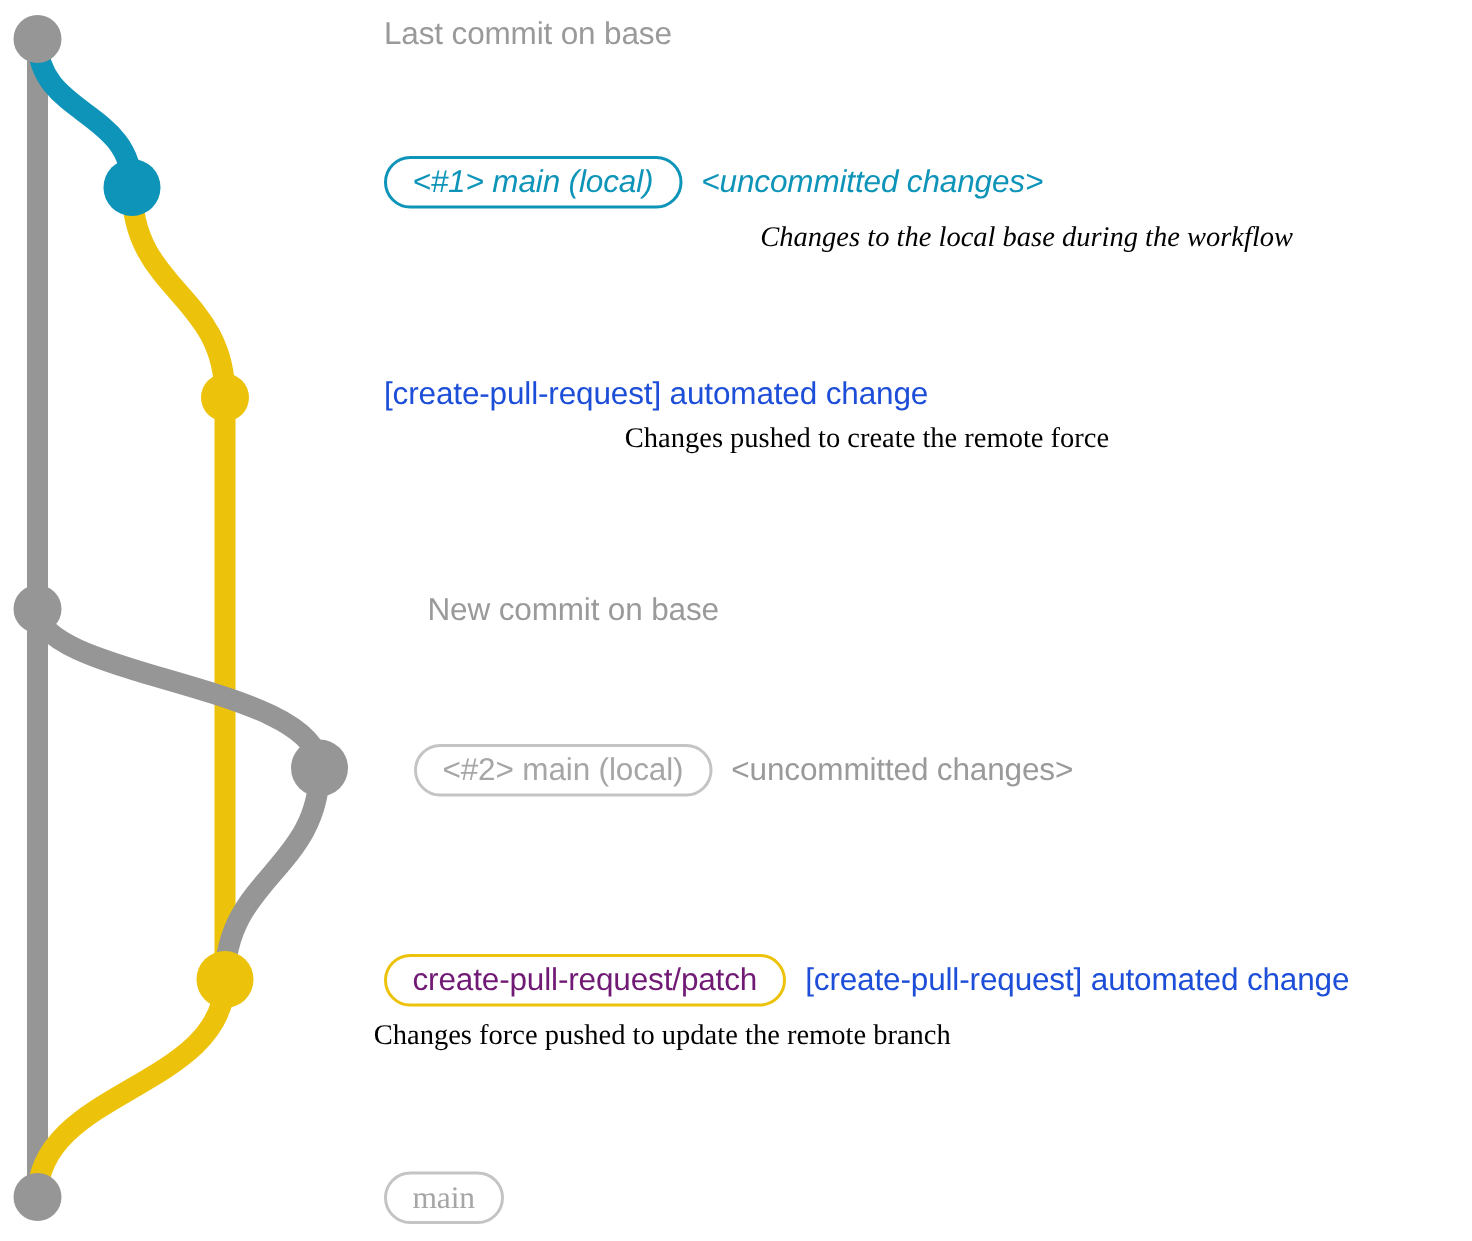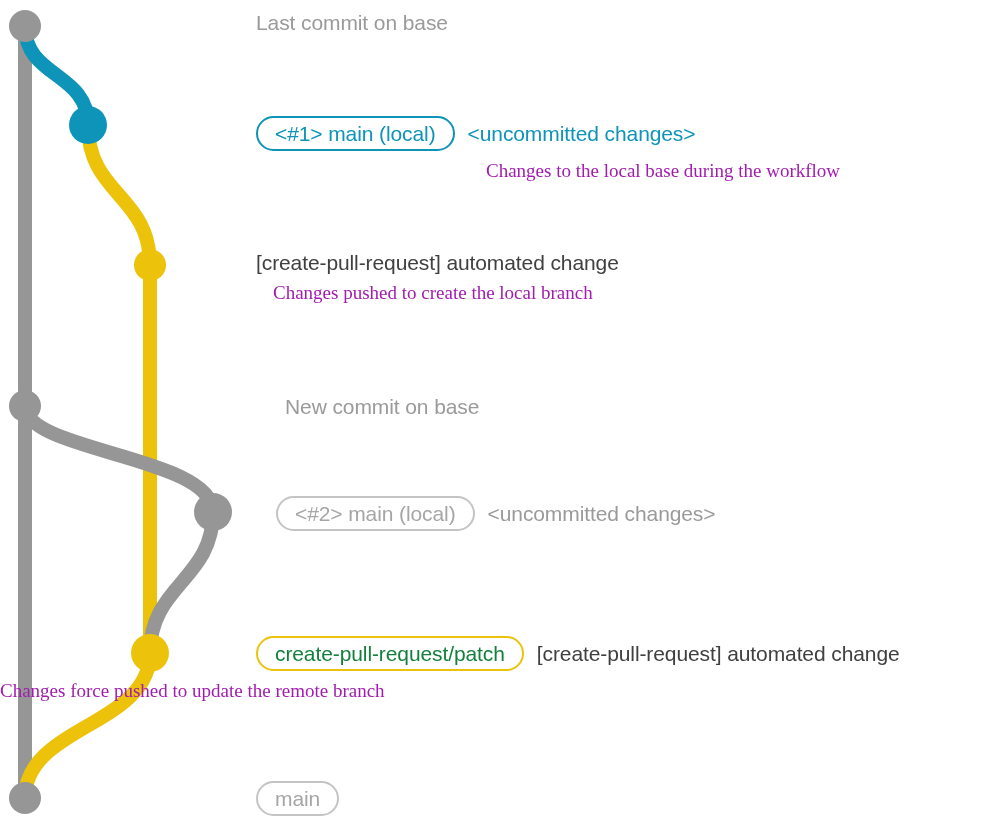--- a/index.html
+++ b/index.html
@@ -30,20 +30,21 @@
     left: 0;
     top: 0;
     width: 981px;
     height: 827px;
   }
 
   .row {
     position: absolute;
     left: 0;
     width: 883px;
+    text-align: center;
   }
 
   .row-head {
     display: flex;
     align-items: center;
     gap: 13px;
     white-space: nowrap;
   }
 
   .pill {
@@ -55,38 +56,38 @@
     padding: 0 17px;
     border-radius: 19px;
     border: 2px solid #9a9a9a;
     color: #9a9a9a;
     font-size: 21px;
     line-height: 1;
     letter-spacing: -0.1px;
     background: #ffffff;
   }
   .pill.blue   { border-color: #0d94b8; color: #0d94b8; }
-  .pill.yellow { border-color: #edc20a; color: #15803d; }
+  .pill.yellow { border-color: #edc20a; color: #701a75; }
   .pill.gray-light { border-color: #c4c4c4; color: #a6a6a6; }
 
   .subject {
     font-size: 21px;
     line-height: 1;
     letter-spacing: -0.1px;
     white-space: nowrap;
   }
   .subject.blue   { color: #0d94b8; }
-  .subject.yellow { color: #404040; }
+  .subject.yellow { color: #1d4ed8; }
   .subject.gray   { color: #9a9a9a; }
 
   .note {
     font-family: "Liberation Serif", "DejaVu Serif", serif;
     font-size: 19px;
     line-height: 1;
-    color: #a21caf;
+    color: #000000;
     white-space: nowrap;
     margin-top: 10px;
   }
 </style>
 </head>
 <body>
 
 <svg id="graph-svg" viewBox="0 0 981 827" xmlns="http://www.w3.org/2000/svg">
 
   <path d="M 25 26 L 25 798" fill="none" stroke="#969696" stroke-width="14" stroke-linecap="round"></path>
@@ -113,33 +114,33 @@
 </svg>
 
 <div class="rows">
 
   <div class="row" style="top:12px;">
     <div class="row-head" style="padding-left:256px;">
       <span class="subject gray">Last commit on base</span>
     </div>
   </div>
 
-  <div class="row" style="top:116px;">
+  <div class="row" style="top:104px;font-style:italic;">
     <div class="row-head" style="padding-left:256px;">
       <span class="pill blue">&lt;#1&gt; main (local)</span>
       <span class="subject blue">&lt;uncommitted changes&gt;</span>
     </div>
     <div class="note" style="padding-left:486px;">Changes to the local base during the workflow</div>
   </div>
 
   <div class="row" style="top:252px;">
     <div class="row-head" style="padding-left:256px;">
       <span class="subject yellow">[create-pull-request] automated change</span>
     </div>
-    <div class="note" style="padding-left:273px;">Changes pushed to create the local branch</div>
+    <div class="note" style="padding-left:273px;">Changes pushed to create the remote force</div>
   </div>
 
   <div class="row" style="top:396px;padding-left:29px;">
     <div class="row-head" style="padding-left:256px;">
       <span class="subject gray">New commit on base</span>
     </div>
   </div>
 
   <div class="row" style="top:496px;">
     <div class="row-head" style="padding-left:256px;margin-left:20px;">
@@ -150,18 +151,18 @@
 
   <div class="row" style="top:636px;">
     <div class="row-head" style="padding-left:256px;">
       <span class="pill yellow">create-pull-request/patch</span>
       <span class="subject yellow">[create-pull-request] automated change</span>
     </div>
     <div class="note" style="">Changes force pushed to update the remote branch</div>
   </div>
 
   <div class="row" style="top:781px;">
-    <div class="row-head" style="padding-left:256px;">
+    <div class="row-head" style="padding-left:256px;font-family:Liberation Serif, serif;">
       <span class="pill gray-light">main</span>
     </div>
   </div>
 
 </div>
 
 </body></html>

